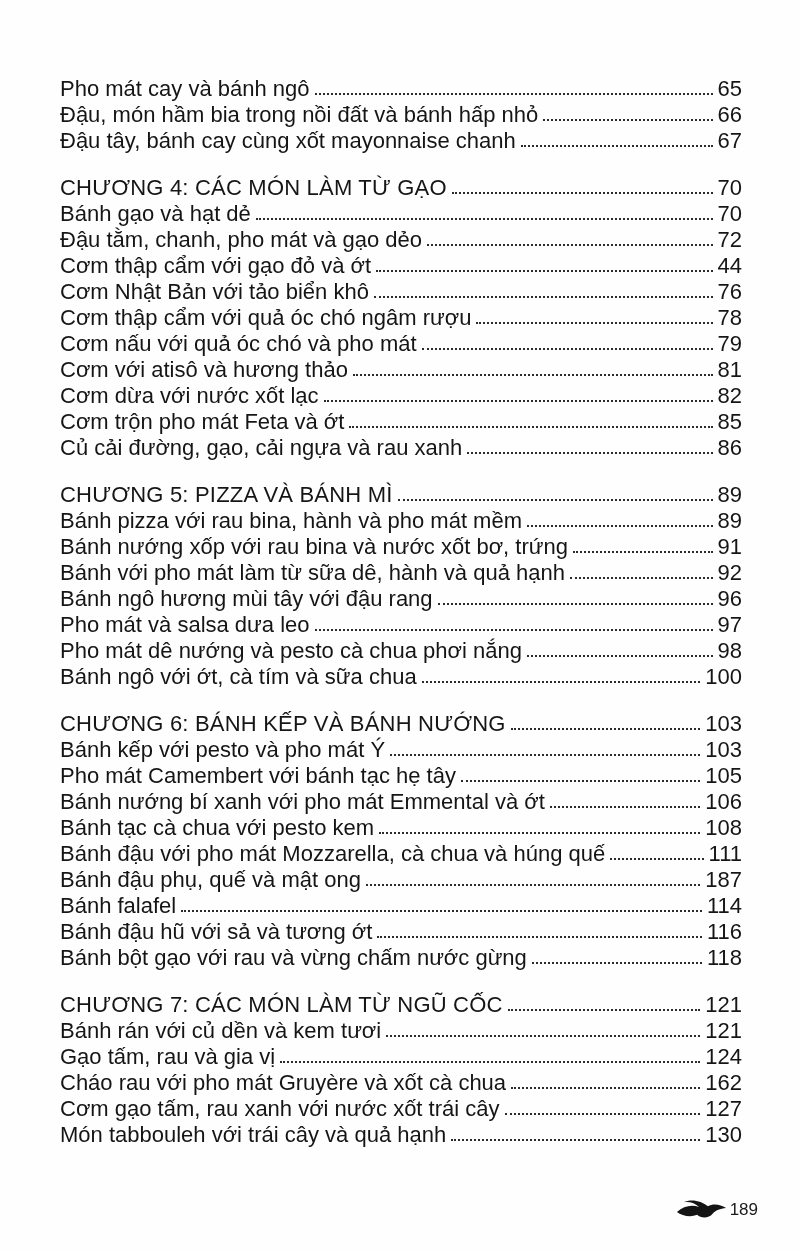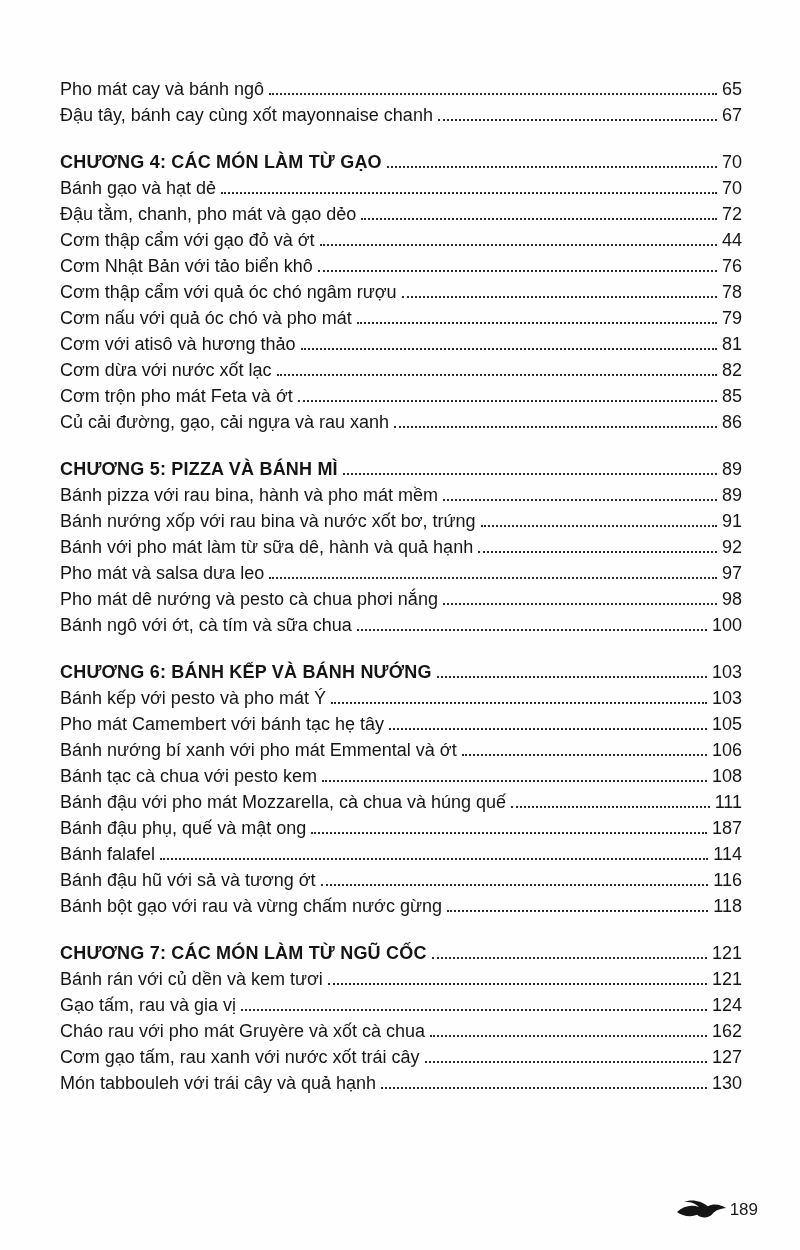--- a/index.html
+++ b/index.html
@@ -21,40 +21,40 @@
     padding: 74px 58px 0 60px;
     box-sizing: border-box;
   }
   .section + .section {
     margin-top: 21px;
   }
   .row {
     display: flex;
     align-items: flex-end;
     height: 26px;
-    font-size: 18px;
+    font-size: 22px;
     line-height: 22px;
   }
   .row .label {
     white-space: nowrap;
     padding-right: 2px;
   }
   .row .leader {
     flex: 1 1 auto;
     min-width: 12px;
     border-bottom: 2px dotted #2b2b2b;
     margin: 0 3px 5px 3px;
     height: 0;
   }
   .row .pagenum {
     white-space: nowrap;
     padding-left: 2px;
   }
   .heading-row .label {
-    font-weight: 700;
+    font-weight: 400;
     letter-spacing: 0.2px;
   }
   .footer {
     position: absolute;
     right: 42px;
     bottom: 30px;
     display: flex;
     align-items: center;
     gap: 2px;
   }
@@ -72,20 +72,25 @@
 
 <div class="page">
   <div>
       <div class="section">
   <div class="row">
     <span class="label">Pho mát cay và bánh ngô</span>
     <span class="leader"></span>
     <span class="pagenum">65</span>
   </div>
 
+  <div class="row">
+    <span class="label">Đậu, món hầm bia trong nồi đất và bánh hấp nhỏ</span>
+    <span class="leader"></span>
+    <span class="pagenum">66</span>
+  </div>
 
   <div class="row">
     <span class="label">Đậu tây, bánh cay cùng xốt mayonnaise chanh</span>
     <span class="leader"></span>
     <span class="pagenum">67</span>
   </div>
 </div>
       <div class="section">
   <div class="row heading-row">
     <span class="label">CHƯƠNG 4: CÁC MÓN LÀM TỪ GẠO</span>
@@ -172,20 +177,25 @@
     <span class="pagenum">91</span>
   </div>
 
   <div class="row">
     <span class="label">Bánh với pho mát làm từ sữa dê, hành và quả hạnh</span>
     <span class="leader"></span>
     <span class="pagenum">92</span>
   </div>
 
 
+  <div class="row">
+    <span class="label">Bánh ngô hương mùi tây với đậu rang</span>
+    <span class="leader"></span>
+    <span class="pagenum">96</span>
+  </div>
 
   <div class="row">
     <span class="label">Pho mát và salsa dưa leo</span>
     <span class="leader"></span>
     <span class="pagenum">97</span>
   </div>
 
   <div class="row">
     <span class="label">Pho mát dê nướng và pesto cà chua phơi nắng</span>
     <span class="leader"></span>

